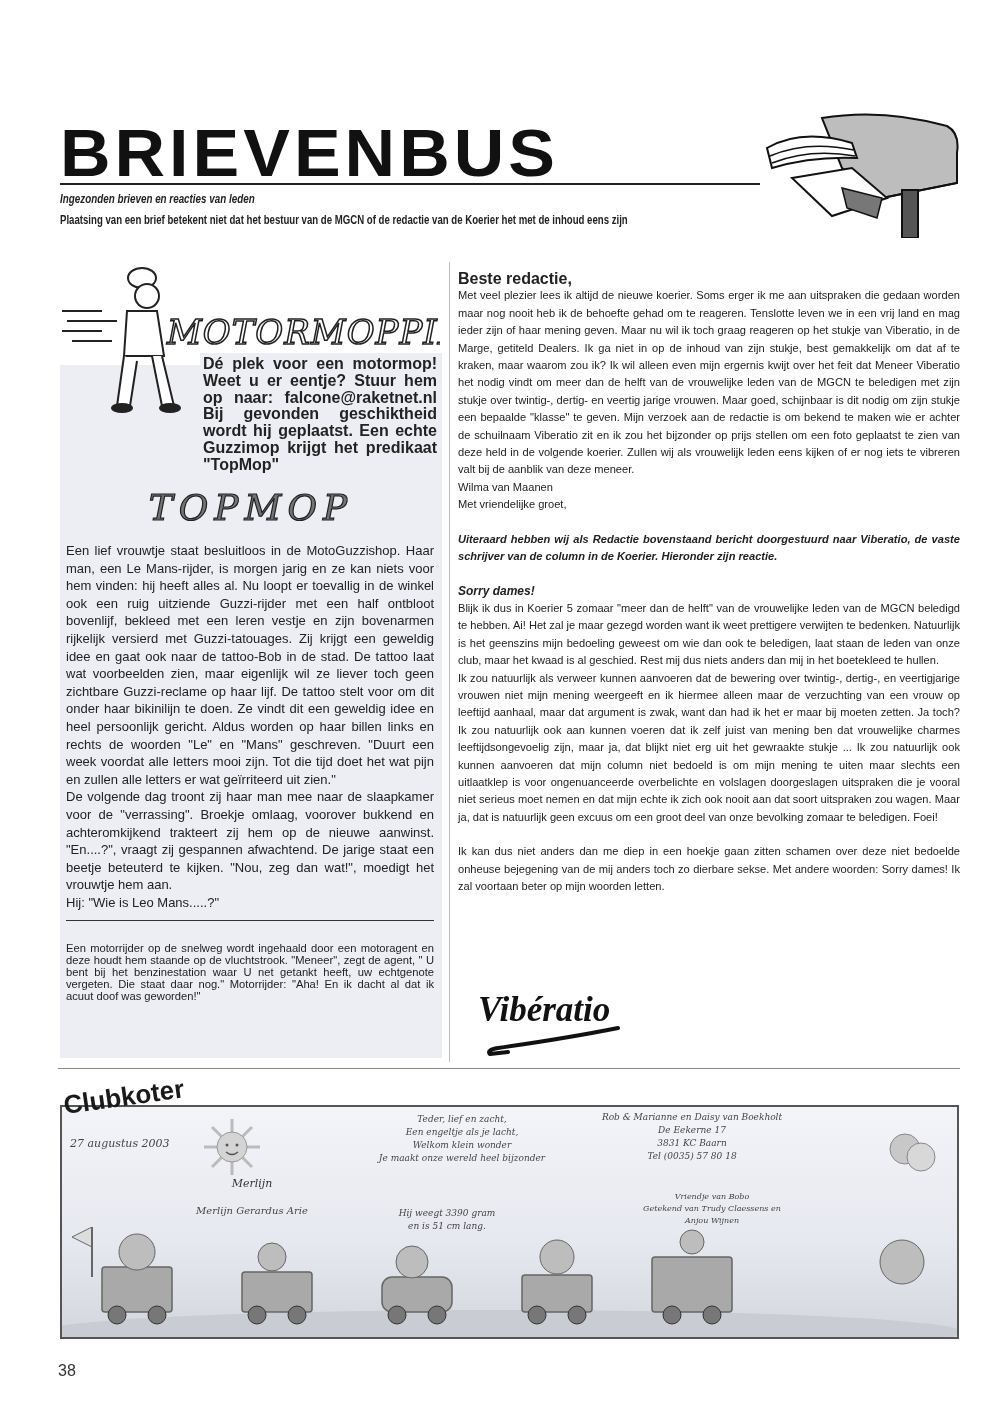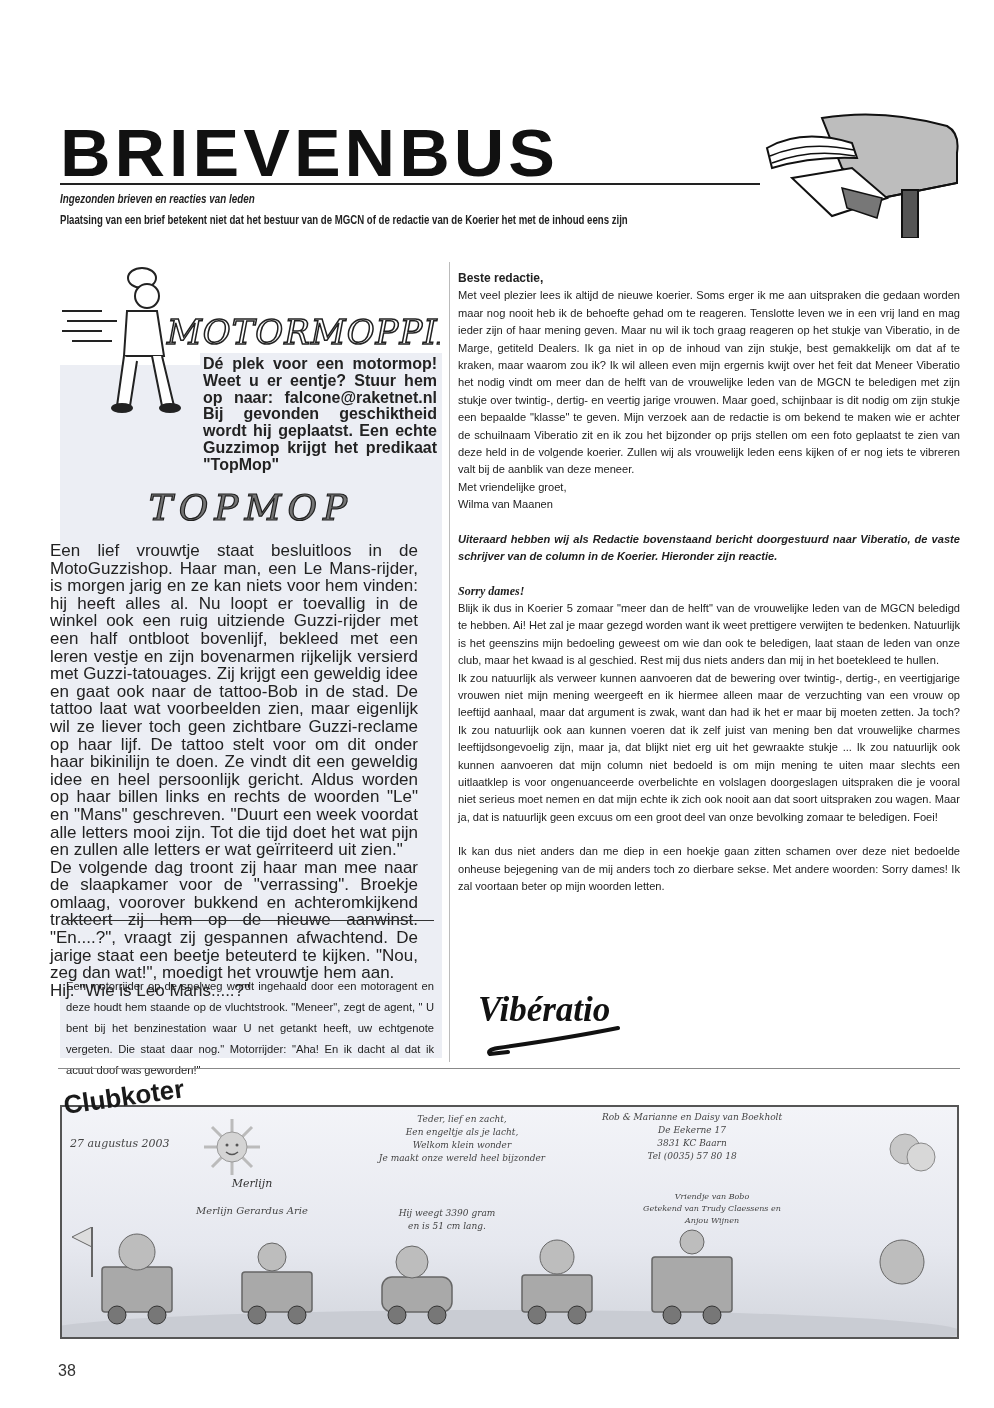--- a/index.html
+++ b/index.html
@@ -11,34 +11,34 @@
   .title-rule { left:60px; top:183px; width:700px; height:2px; background:#222; }
   .subtitle1 { left:60px; top:192px; font-family:"Liberation Sans Narrow","Liberation Sans", sans-serif; font-style:italic; font-weight:bold; font-size:12px; color:#222; transform:scaleX(0.82); transform-origin:left; }
   .subtitle2 { left:60px; top:212px; font-family:"Liberation Sans", sans-serif; font-weight:bold; font-size:13px; color:#222; transform:scaleX(0.74); transform-origin:left; white-space:nowrap; }
   .mailbox { left:762px; top:108px; width:200px; height:130px; }
   .grey-box { left:60px; top:362px; width:382px; height:696px; background:#eceef4; }
   .grey-box-top { left:190px; top:353px; width:252px; height:12px; background:#eceef4; }
   .motor-logo { left:62px; top:256px; width:378px; height:200px; }
   .motor-intro { left:203px; top:356px; width:234px; font-family:"Liberation Sans", sans-serif; font-weight:bold; font-size:16px; line-height:16.8px; text-align:justify; color:#222; }
   .topmop { left:60px; top:487px; width:382px; text-align:center; }
   .topmop span { font-family:"DejaVu Serif", serif; font-size:36px; letter-spacing:6px; color:#737373; -webkit-text-stroke:1.2px #222; font-style:italic; }
-  .story { left:50px; top:542px; width:368px; font-family:"Liberation Sans", sans-serif; font-size:17px; line-height:17.6px; text-align:justify; color:#222; }
+  .story { left:66px; top:542px; width:368px; font-family:"Liberation Sans", sans-serif; font-size:13px; line-height:17.6px; text-align:justify; color:#222; }
   .story p { margin:0; }
   .story-rule { left:66px; top:920px; width:368px; height:1px; background:#333; }
-  .joke2 { left:66px; top:976px; width:368px; font-family:"Liberation Sans", sans-serif; font-size:11.2px; line-height:21px; text-align:justify; color:#222; }
+  .joke2 { left:66px; top:942px; width:368px; font-family:"Liberation Sans", sans-serif; font-size:11.2px; line-height:12px; text-align:justify; color:#222; }
 
   
   .col-divider { left:449px; top:262px; width:1px; height:800px; background:#bbb; }
 
   
   .right-col { left:458px; top:270px; width:502px; font-family:"Liberation Sans", sans-serif; font-size:11.1px; line-height:17.4px; color:#222; }
   .right-col p { margin:0; text-align:justify; }
-  .right-col .heading { font-weight:bold; font-size:12px; }
+  .right-col .heading { font-weight:bold; font-size:16px; }
   .right-col .editorial { font-weight:bold; font-style:italic; margin-top:17px; }
-  .right-col .heading2 { font-weight:bold; font-style:italic; font-size:12px; margin-top:17px;font-family:Liberation Serif, serif; }
+  .right-col .heading2 { font-weight:bold; font-style:italic; font-size:12px; margin-top:17px; }
   .right-col .gap { margin-top:17px; }
   .signature { left:478px; top:990px; width:150px; height:68px; }
   .signature span { font-family:Liberation Serif, serif; font-style:italic; font-weight:bold; font-size:35px; color:#111; }
 
   
   .bottom-rule { left:58px; top:1068px; width:902px; height:1px; background:#888; }
   .card { left:60px; top:1105px; width:895px; height:230px; border:2px solid #555; background:linear-gradient(180deg,#f3f4f8 0%, #e6e8ef 60%, #d3d6dd 100%); overflow:hidden; }
   .card-title { left:66px; top:1090px; font-family:"Liberation Sans", sans-serif; font-size:26px; font-weight:bold; color:#1a1a1a; transform:rotate(-8deg); transform-origin:left bottom; }
   .card-text { font-family:"DejaVu Serif", serif; font-style:italic; color:#444; text-align:center; }
   .page-num { left:58px; top:1362px; font-family:"Liberation Sans", sans-serif; font-size:16px; color:#333; }
@@ -95,22 +95,22 @@
   <p>Hij: "Wie is Leo Mans.....?"</p>
 </div>
 <div class="abs story-rule"></div>
 <div class="abs joke2">Een motorrijder op de snelweg wordt ingehaald door een motoragent en deze houdt hem staande op de vluchtstrook. "Meneer", zegt de agent, " U bent bij het benzinestation waar U net getankt heeft, uw echtgenote vergeten. Die staat daar nog." Motorrijder: "Aha! En ik dacht al dat ik acuut doof was geworden!"</div>
 
 <div class="abs col-divider"></div>
 
 <div class="abs right-col">
   <p class="heading">Beste redactie,</p>
   <p>Met veel plezier lees ik altijd de nieuwe koerier. Soms erger ik me aan uitspraken die gedaan worden maar nog nooit heb ik de behoefte gehad om te reageren. Tenslotte leven we in een vrij land en mag ieder zijn of haar mening geven. Maar nu wil ik toch graag reageren op het stukje van Viberatio, in de Marge, getiteld Dealers. Ik ga niet in op de inhoud van zijn stukje, best gemakkelijk om dat af te kraken, maar waarom zou ik? Ik wil alleen even mijn ergernis kwijt over het feit dat Meneer Viberatio het nodig vindt om meer dan de helft van de vrouwelijke leden van de MGCN te beledigen met zijn stukje over twintig-, dertig- en veertig jarige vrouwen. Maar goed, schijnbaar is dit nodig om zijn stukje een bepaalde "klasse" te geven. Mijn verzoek aan de redactie is om bekend te maken wie er achter de schuilnaam Viberatio zit en ik zou het bijzonder op prijs stellen om een foto geplaatst te zien van deze held in de volgende koerier. Zullen wij als vrouwelijk leden eens kijken of er nog iets te vibreren valt bij de aanblik van deze meneer.</p>
+  <p>Wilma van Maanen</p>
   <p>Met vriendelijke groet,</p>
-  <p>Wilma van Maanen</p>
   <p class="editorial">Uiteraard hebben wij als Redactie bovenstaand bericht doorgestuurd naar Viberatio, de vaste schrijver van de column in de Koerier. Hieronder zijn reactie.</p>
   <p class="heading2">Sorry dames!</p>
   <p>Blijk ik dus in Koerier 5 zomaar "meer dan de helft" van de vrouwelijke leden van de MGCN beledigd te hebben. Ai! Het zal je maar gezegd worden want ik weet prettigere verwijten te bedenken. Natuurlijk is het geenszins mijn bedoeling geweest om wie dan ook te beledigen, laat staan de leden van onze club, maar het kwaad is al geschied. Rest mij dus niets anders dan mij in het boetekleed te hullen.</p>
   <p>Ik zou natuurlijk als verweer kunnen aanvoeren dat de bewering over twintig-, dertig-, en veertigjarige vrouwen niet mijn mening weergeeft en ik hiermee alleen maar de verzuchting van een vrouw op leeftijd aanhaal, maar dat argument is zwak, want dan had ik het er maar bij moeten zetten. Ja toch?  Ik zou natuurlijk ook aan kunnen voeren dat ik zelf juist van mening ben dat vrouwelijke charmes leeftijdsongevoelig zijn, maar ja, dat blijkt niet erg uit het gewraakte stukje ...  Ik zou natuurlijk ook kunnen aanvoeren dat mijn column niet bedoeld is om mijn mening te uiten maar slechts een uitlaatklep is voor ongenuanceerde overbelichte en volslagen doorgeslagen uitspraken die je vooral niet serieus moet nemen en dat mijn echte ik zich ook nooit aan dat soort uitspraken zou wagen. Maar ja, dat is natuurlijk geen excuus om een groot deel van onze bevolking zomaar te beledigen. Foei!</p>
   <p class="gap">Ik kan dus niet anders dan me diep in een hoekje gaan zitten schamen over deze niet bedoelde onheuse bejegening van de mij anders toch zo dierbare sekse. Met andere woorden: Sorry dames! Ik zal voortaan beter op mijn woorden letten.</p>
 </div>
 
 <div class="abs signature">
   <span>Vibératio</span>
   <svg style="position:absolute;left:0;top:30px;" width="150" height="36" viewBox="0 0 150 36">

